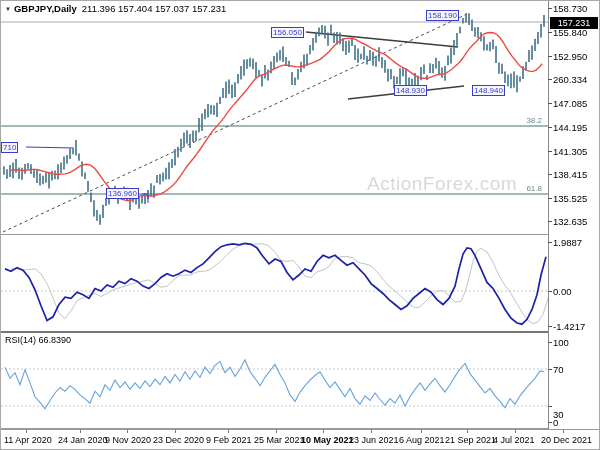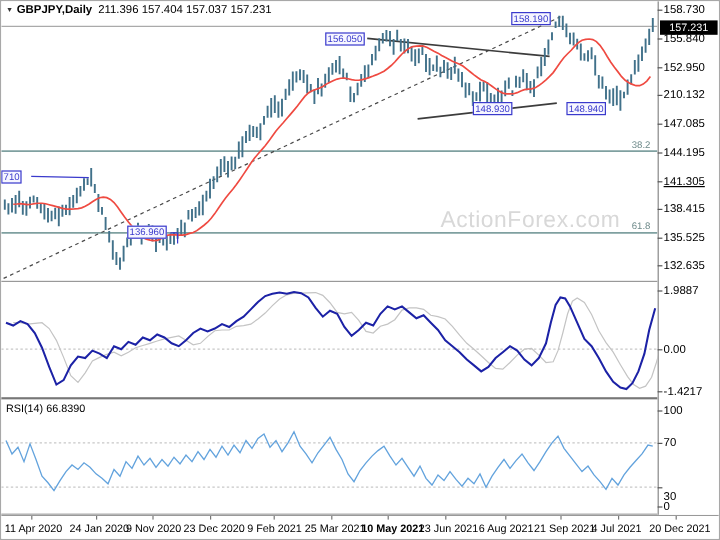--- a/index.html
+++ b/index.html
@@ -108,27 +108,27 @@
     </div>
 
   <div id="price-axis">
     <div id="cur-price">157.231</div>
   <div class="axis-lab" style="top: 2px;">158.730</div>
       <div class="axis-tick" style="top: 7px;"></div>
       <div class="axis-lab" style="top: 26px;">155.840</div>
       <div class="axis-tick" style="top: 31px;"></div>
       <div class="axis-lab" style="top: 50px;">152.950</div>
       <div class="axis-tick" style="top: 55px;"></div>
-      <div class="axis-lab" style="top: 73px;">210.132</div>
+      <div class="axis-lab" style="top: 73px;">260.334</div>
       <div class="axis-tick" style="top: 78px;"></div>
       <div class="axis-lab" style="top: 97px;">147.085</div>
       <div class="axis-tick" style="top: 102px;"></div>
       <div class="axis-lab" style="top: 121px;">144.195</div>
       <div class="axis-tick" style="top: 126px;"></div>
-      <div class="axis-lab" style="top: 145px; text-decoration: underline;">141.305</div>
+      <div class="axis-lab" style="top: 145px;">141.305</div>
       <div class="axis-tick" style="top: 150px;"></div>
       <div class="axis-lab" style="top: 168px;">138.415</div>
       <div class="axis-tick" style="top: 173px;"></div>
       <div class="axis-lab" style="top: 192px;">135.525</div>
       <div class="axis-tick" style="top: 197px;"></div>
       <div class="axis-lab" style="top: 215px;">132.635</div>
       <div class="axis-tick" style="top: 220px;"></div>
       <div class="axis-lab" style="top: 236px;">1.9887</div>
       <div class="axis-tick" style="top: 241px;"></div>
       <div class="axis-lab" style="top: 285px;">0.00</div>

